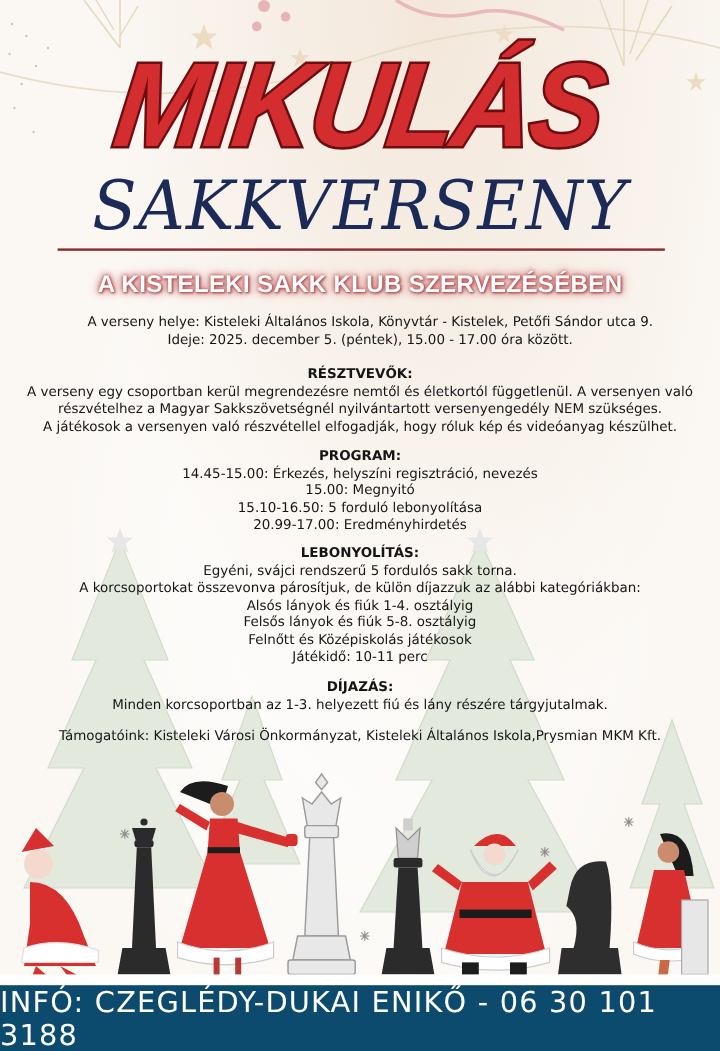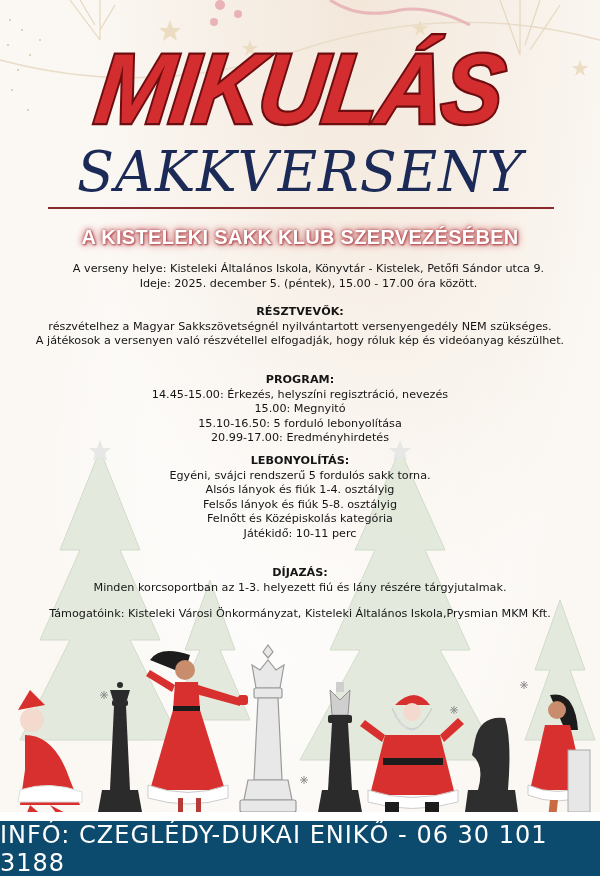--- a/index.html
+++ b/index.html
@@ -112,38 +112,40 @@
     <polygon points="560,160 535,230 550,230 525,300 595,300 570,230 585,230"></polygon>
   </g>
   <g fill="#e7e7e7">
     <polygon points="100,0 103,8 111,8 105,13 107,21 100,16 93,21 95,13 89,8 97,8"></polygon>
     <polygon points="400,0 403,8 411,8 405,13 407,21 400,16 393,21 395,13 389,8 397,8"></polygon>
   </g>
 </svg>
 
 <div class="body-text" style="top:305px;">
   <div class="hd">RÉSZTVEVŐK:</div>
+  <div>A verseny egy csoportban kerül megrendezésre nemtől és életkortól függetlenül. A versenyen való</div>
   <div>részvételhez a Magyar Sakkszövetségnél nyilvántartott versenyengedély NEM szükséges.</div>
   <div>A játékosok a versenyen való részvétellel elfogadják, hogy róluk kép és videóanyag készülhet.</div>
 </div>
 
 <div class="body-text" style="top:373px;">
   <div class="hd">PROGRAM:</div>
   <div>14.45-15.00: Érkezés, helyszíni regisztráció, nevezés</div>
   <div>15.00: Megnyitó</div>
   <div>15.10-16.50: 5 forduló lebonyolítása</div>
   <div>20.99-17.00: Eredményhirdetés</div>
 </div>
 
 <div class="body-text" style="top:454px;">
   <div class="hd">LEBONYOLÍTÁS:</div>
   <div>Egyéni, svájci rendszerű 5 fordulós sakk torna.</div>
+  <div>A korcsoportokat összevonva párosítjuk, de külön díjazzuk az alábbi kategóriákban:</div>
   <div>Alsós lányok és fiúk 1-4. osztályig</div>
   <div>Felsős lányok és fiúk 5-8. osztályig</div>
-  <div>Felnőtt és Középiskolás kategória</div>
+  <div>Felnőtt és Középiskolás játékosok</div>
   <div>Játékidő: 10-11 perc</div>
 </div>
 
 <div class="body-text" style="top:566px;">
   <div class="hd">DÍJAZÁS:</div>
   <div>Minden korcsoportban az 1-3. helyezett fiú és lány részére tárgyjutalmak.</div>
 </div>
 
 <div class="body-text" style="top:607px;">Támogatóink: Kisteleki Városi Önkormányzat, Kisteleki Általános Iskola,Prysmian MKM Kft.</div>
 

